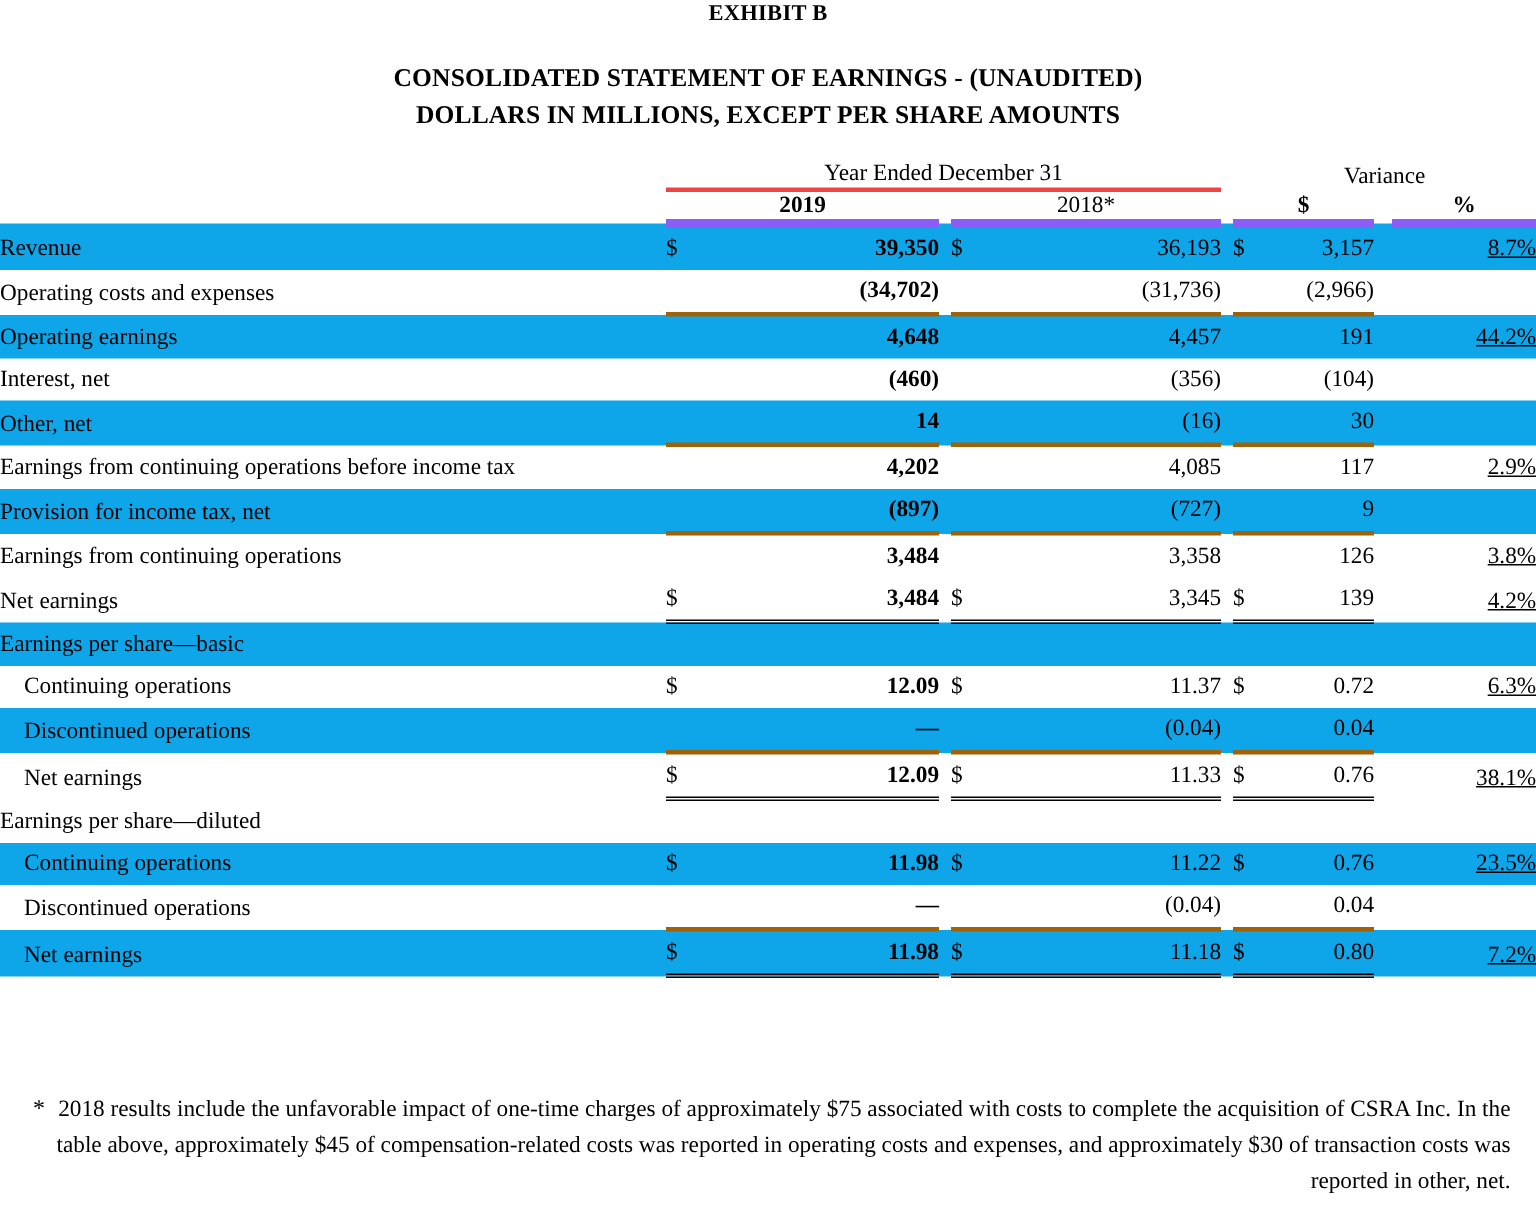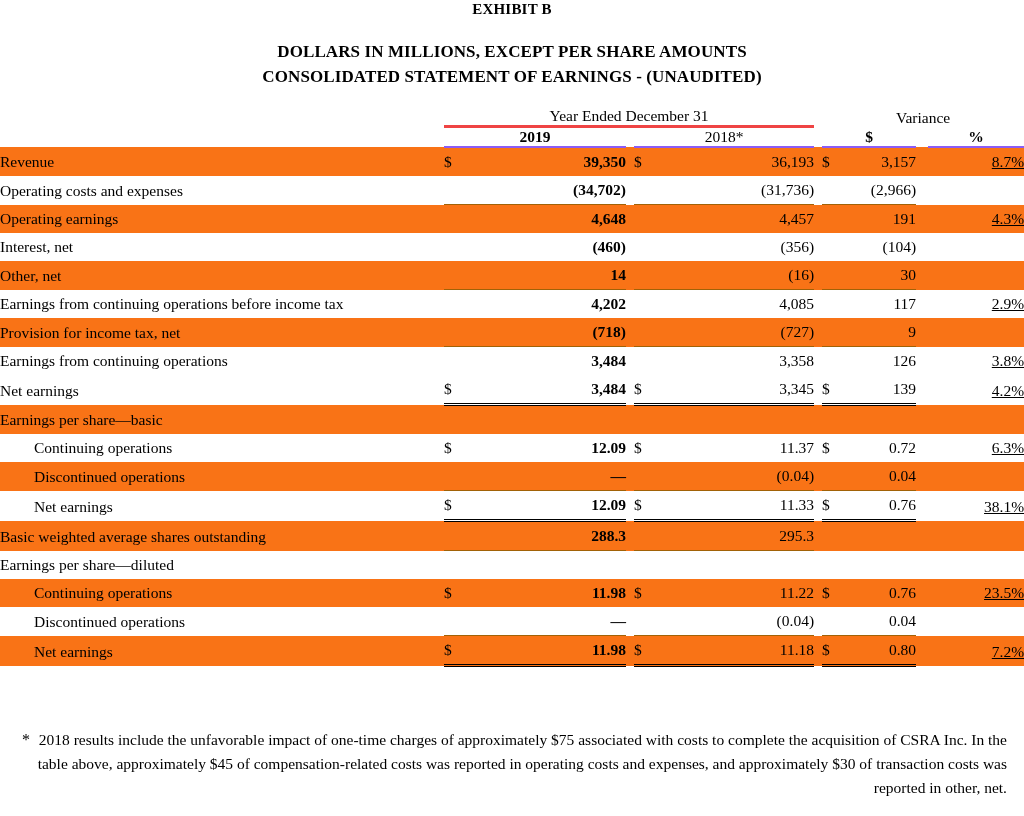--- a/index.html
+++ b/index.html
@@ -68,32 +68,32 @@
   }
   .hdr-underline {
     border-bottom: 3px solid #ef4444;
   }
   .hdr2-row td {
     text-align: center;
     font-size: 15.5px;
     padding-bottom: 1px;
   }
   .hdr2-row td.bold { font-weight: bold; }
-  .hdr2-underline { border-bottom: 2px solid #8b5cf6; }
-
-  tr.band { background: #f97316; margin-left: 13px; }
+  .hdr2-underline { border-bottom: 6px solid #8b5cf6; }
+
+  tr.band { background: #0ea5e9; margin-left: 13px; }
 
   .lbl {
     text-align: left;
     padding-left: 4px;
     height: 28px;
     line-height: 28px;
     white-space: nowrap;
   }
-  .lbl.indent { padding-left: 34px; }
+  .lbl.indent { padding-left: 16px; }
   .cur {
     text-align: left;
     padding-left: 6px;
     height: 28px;
     line-height: 28px;
   }
   .val {
     text-align: right;
     padding-right: 8px;
     height: 28px;
@@ -105,21 +105,21 @@
     text-align: right;
     padding-right: 4px;
     height: 28px;
     line-height: 28px;
     white-space: nowrap;
     text-decoration: underline;
   }
   .gap { height: 28px; }
 
   
-  .ul-single { border-bottom: 1px solid #a16207; }
+  .ul-single { border-bottom: 3px solid #a16207; }
   .ul-double {
     border-bottom: 3px double #000;
   }
 
   .footnote {
     position: absolute;
     left: 22px;
     top: 728px;
     width: 985px;
     font-size: 15.5px;
@@ -138,22 +138,22 @@
   }
 </style>
 </head>
 <body>
 
 <div class="page">
 
   <div class="exhibit-title">EXHIBIT B</div>
 
   <div class="doc-title">
+    <div>CONSOLIDATED STATEMENT OF EARNINGS - (UNAUDITED)</div>
     <div>DOLLARS IN MILLIONS, EXCEPT PER SHARE AMOUNTS</div>
-    <div>CONSOLIDATED STATEMENT OF EARNINGS - (UNAUDITED)</div>
   </div>
 
   <table class="fin">
     <colgroup>
       <col class="c-label">
         <col class="c-cur19">
         <col class="c-val19">
         <col class="c-gap1">
       <col class="c-cur18">
         <col class="c-val18">
@@ -210,21 +210,21 @@
           <td class="lbl">Operating earnings</td>
           <td class="cur"></td>
           <td class="val b">4,648</td>
           <td class="gap"></td>
           <td class="cur"></td>
           <td class="val">4,457</td>
           <td class="gap"></td>
           <td class="cur"></td>
           <td class="val">191</td>
           <td class="gap"></td>
-          <td class="pct">4.3%</td>
+          <td class="pct">44.2%</td>
         </tr>
         <tr>
           <td class="lbl">Interest, net</td>
           <td class="cur"></td>
           <td class="val b">(460)</td>
           <td class="gap"></td>
           <td class="cur"></td>
           <td class="val">(356)</td>
           <td class="gap"></td>
           <td class="cur"></td>
@@ -254,21 +254,21 @@
           <td class="val">4,085</td>
           <td class="gap"></td>
           <td class="cur"></td>
           <td class="val">117</td>
           <td class="gap"></td>
           <td class="pct">2.9%</td>
         </tr>
         <tr class="band">
           <td class="lbl">Provision for income tax, net</td>
           <td class="cur ul-single"></td>
-          <td class="val b ul-single">(718)</td>
+          <td class="val b ul-single">(897)</td>
           <td class="gap"></td>
           <td class="cur ul-single"></td>
           <td class="val ul-single">(727)</td>
           <td class="gap"></td>
           <td class="cur ul-single"></td>
           <td class="val ul-single">9</td>
           <td class="gap"></td>
           <td class="pct"></td>
         </tr>
         <tr>
@@ -341,33 +341,20 @@
           <td class="cur ul-double">$</td>
           <td class="val b ul-double">12.09</td>
           <td class="gap"></td>
           <td class="cur ul-double">$</td>
           <td class="val ul-double">11.33</td>
           <td class="gap"></td>
           <td class="cur ul-double">$</td>
           <td class="val ul-double">0.76</td>
           <td class="gap"></td>
           <td class="pct">38.1%</td>
-        </tr>
-        <tr class="band">
-          <td class="lbl">Basic weighted average shares outstanding</td>
-          <td class="cur ul-single"></td>
-          <td class="val b ul-single">288.3</td>
-          <td class="gap"></td>
-          <td class="cur ul-single"></td>
-          <td class="val ul-single">295.3</td>
-          <td class="gap"></td>
-          <td class="cur"></td>
-          <td class="val"></td>
-          <td class="gap"></td>
-          <td class="pct"></td>
         </tr>
         <tr>
           <td class="lbl">Earnings per share—diluted</td>
           <td class="cur"></td>
           <td class="val b"></td>
           <td class="gap"></td>
           <td class="cur"></td>
           <td class="val"></td>
           <td class="gap"></td>
           <td class="cur"></td>

